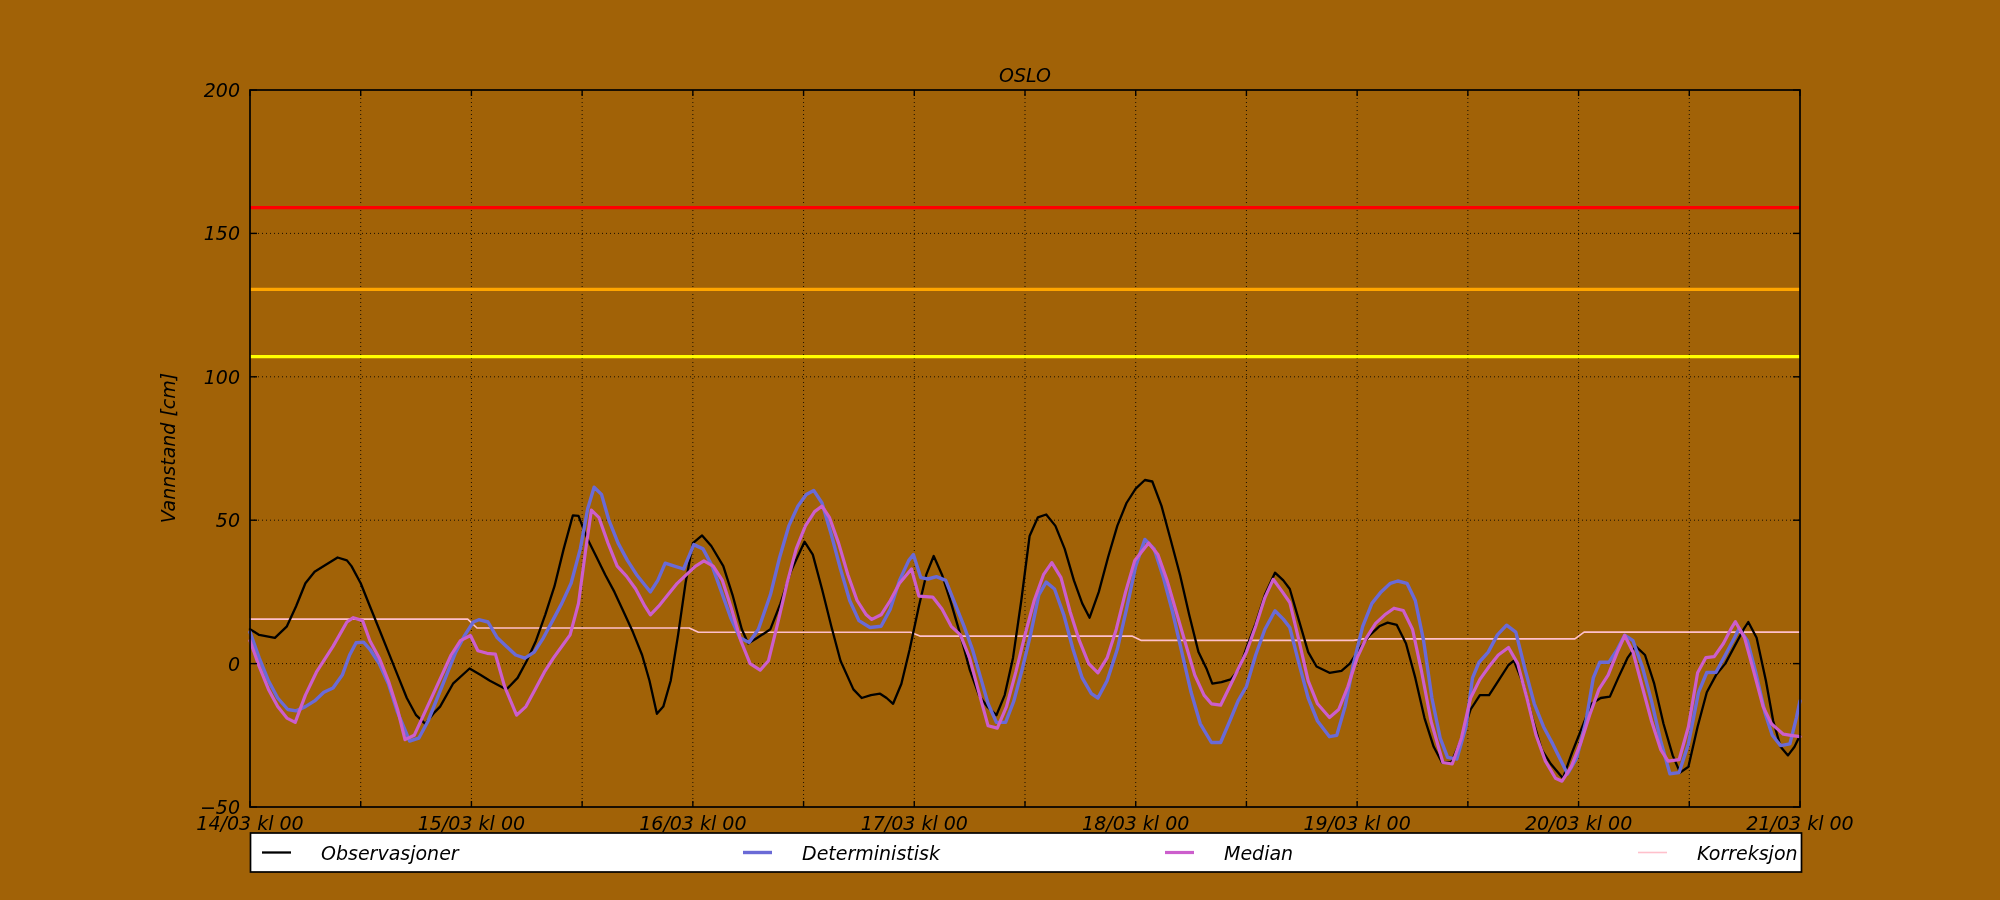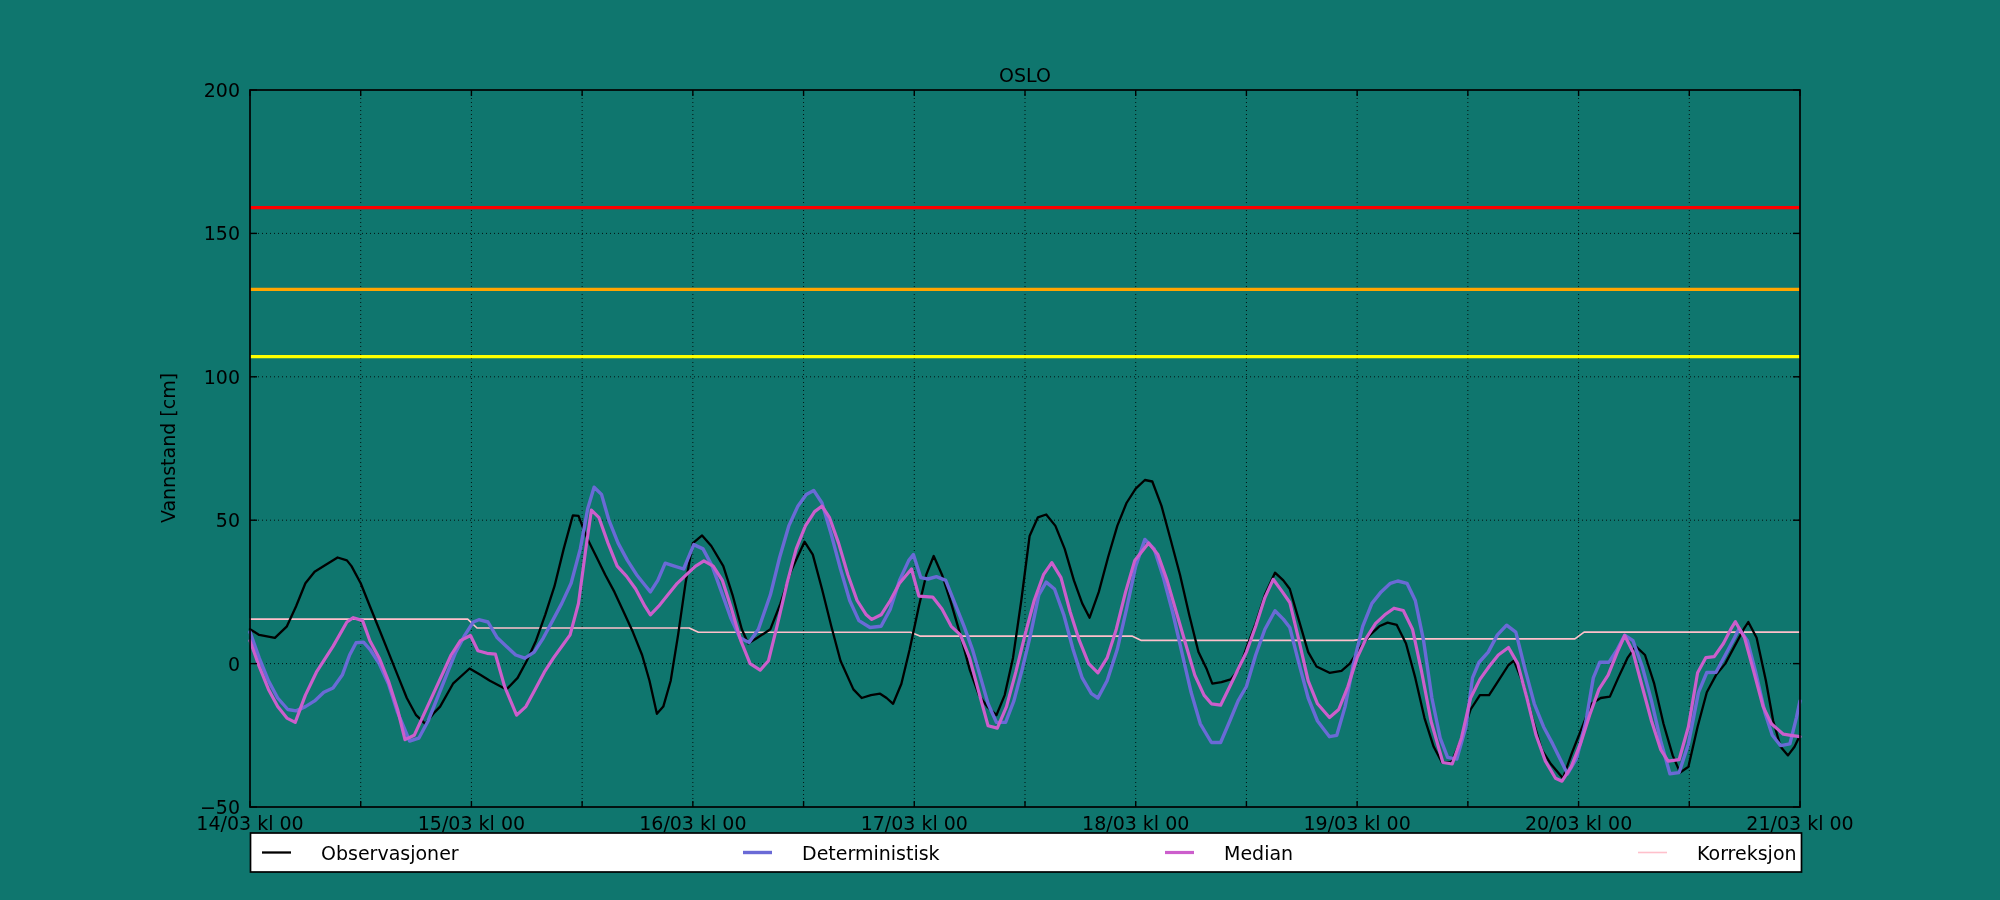--- a/index.html
+++ b/index.html
@@ -1,17 +1,17 @@
 <!DOCTYPE html>
 <html><head>
 <meta charset="utf-8">
 <style>
   html,body{margin:0;padding:0;background:#ffffff;}
   body{width:2000px;height:900px;position:relative;font-family:"DejaVu Sans",sans-serif;}
-  #figure{position:absolute;left:0;top:0;width:2000px;height:900px;background:#0f766e;}
+  #figure{position:absolute;left:0;top:0;width:2000px;height:900px;background:#a16207;font-style:italic;}
   #chart-svg{position:absolute;left:0;top:0;}
   .grid{stroke:#000000;stroke-width:1;stroke-dasharray:1 3;opacity:0.85;}
   .tick{stroke:#000000;stroke-width:1.4;}
   .axis-border{fill:none;stroke:#000000;stroke-width:1.7;}
   text{fill:#000000;font-size:19px;font-family:"DejaVu Sans",sans-serif;}
   #page-title{position:absolute;left:250px;top:64px;width:1550px;text-align:center;
     font-size:19px;color:#000;}
   #y-axis-label{position:absolute;left:168px;top:448px;transform:translate(-50%,-50%) rotate(-90deg);
     white-space:nowrap;font-size:19px;color:#000;}
   .legend-box{fill:#ffffff;stroke:#000000;stroke-width:1.7;}

